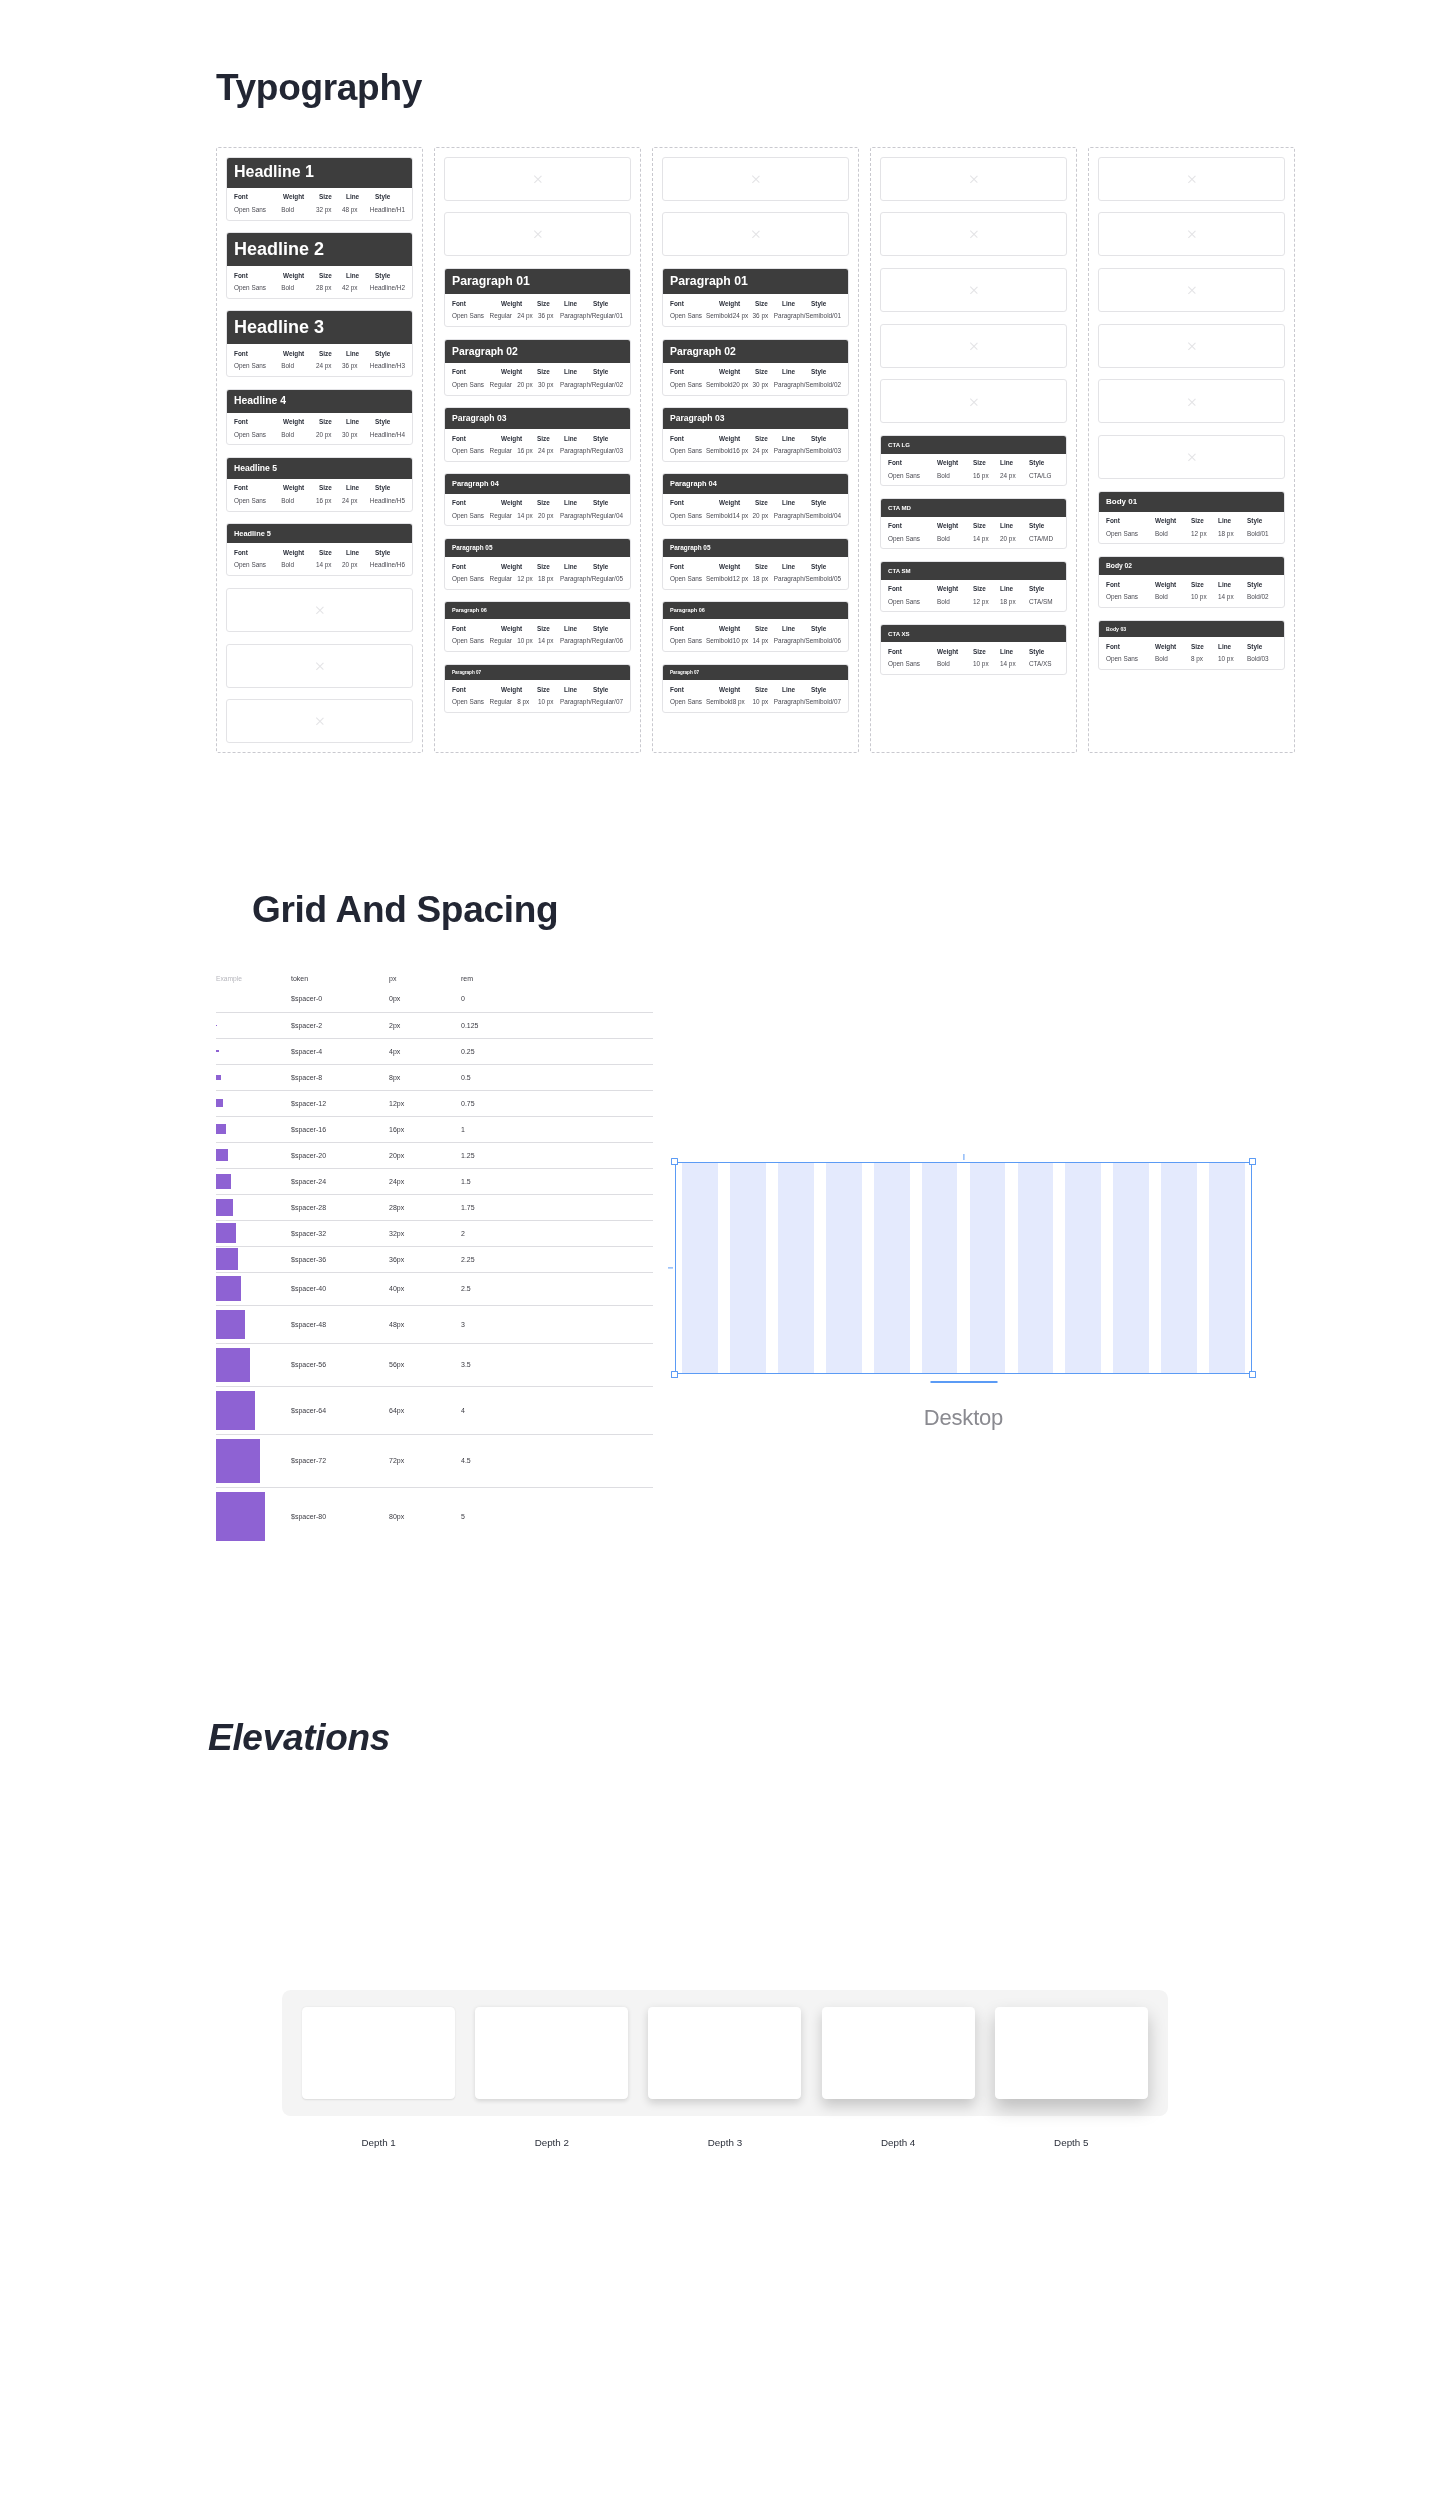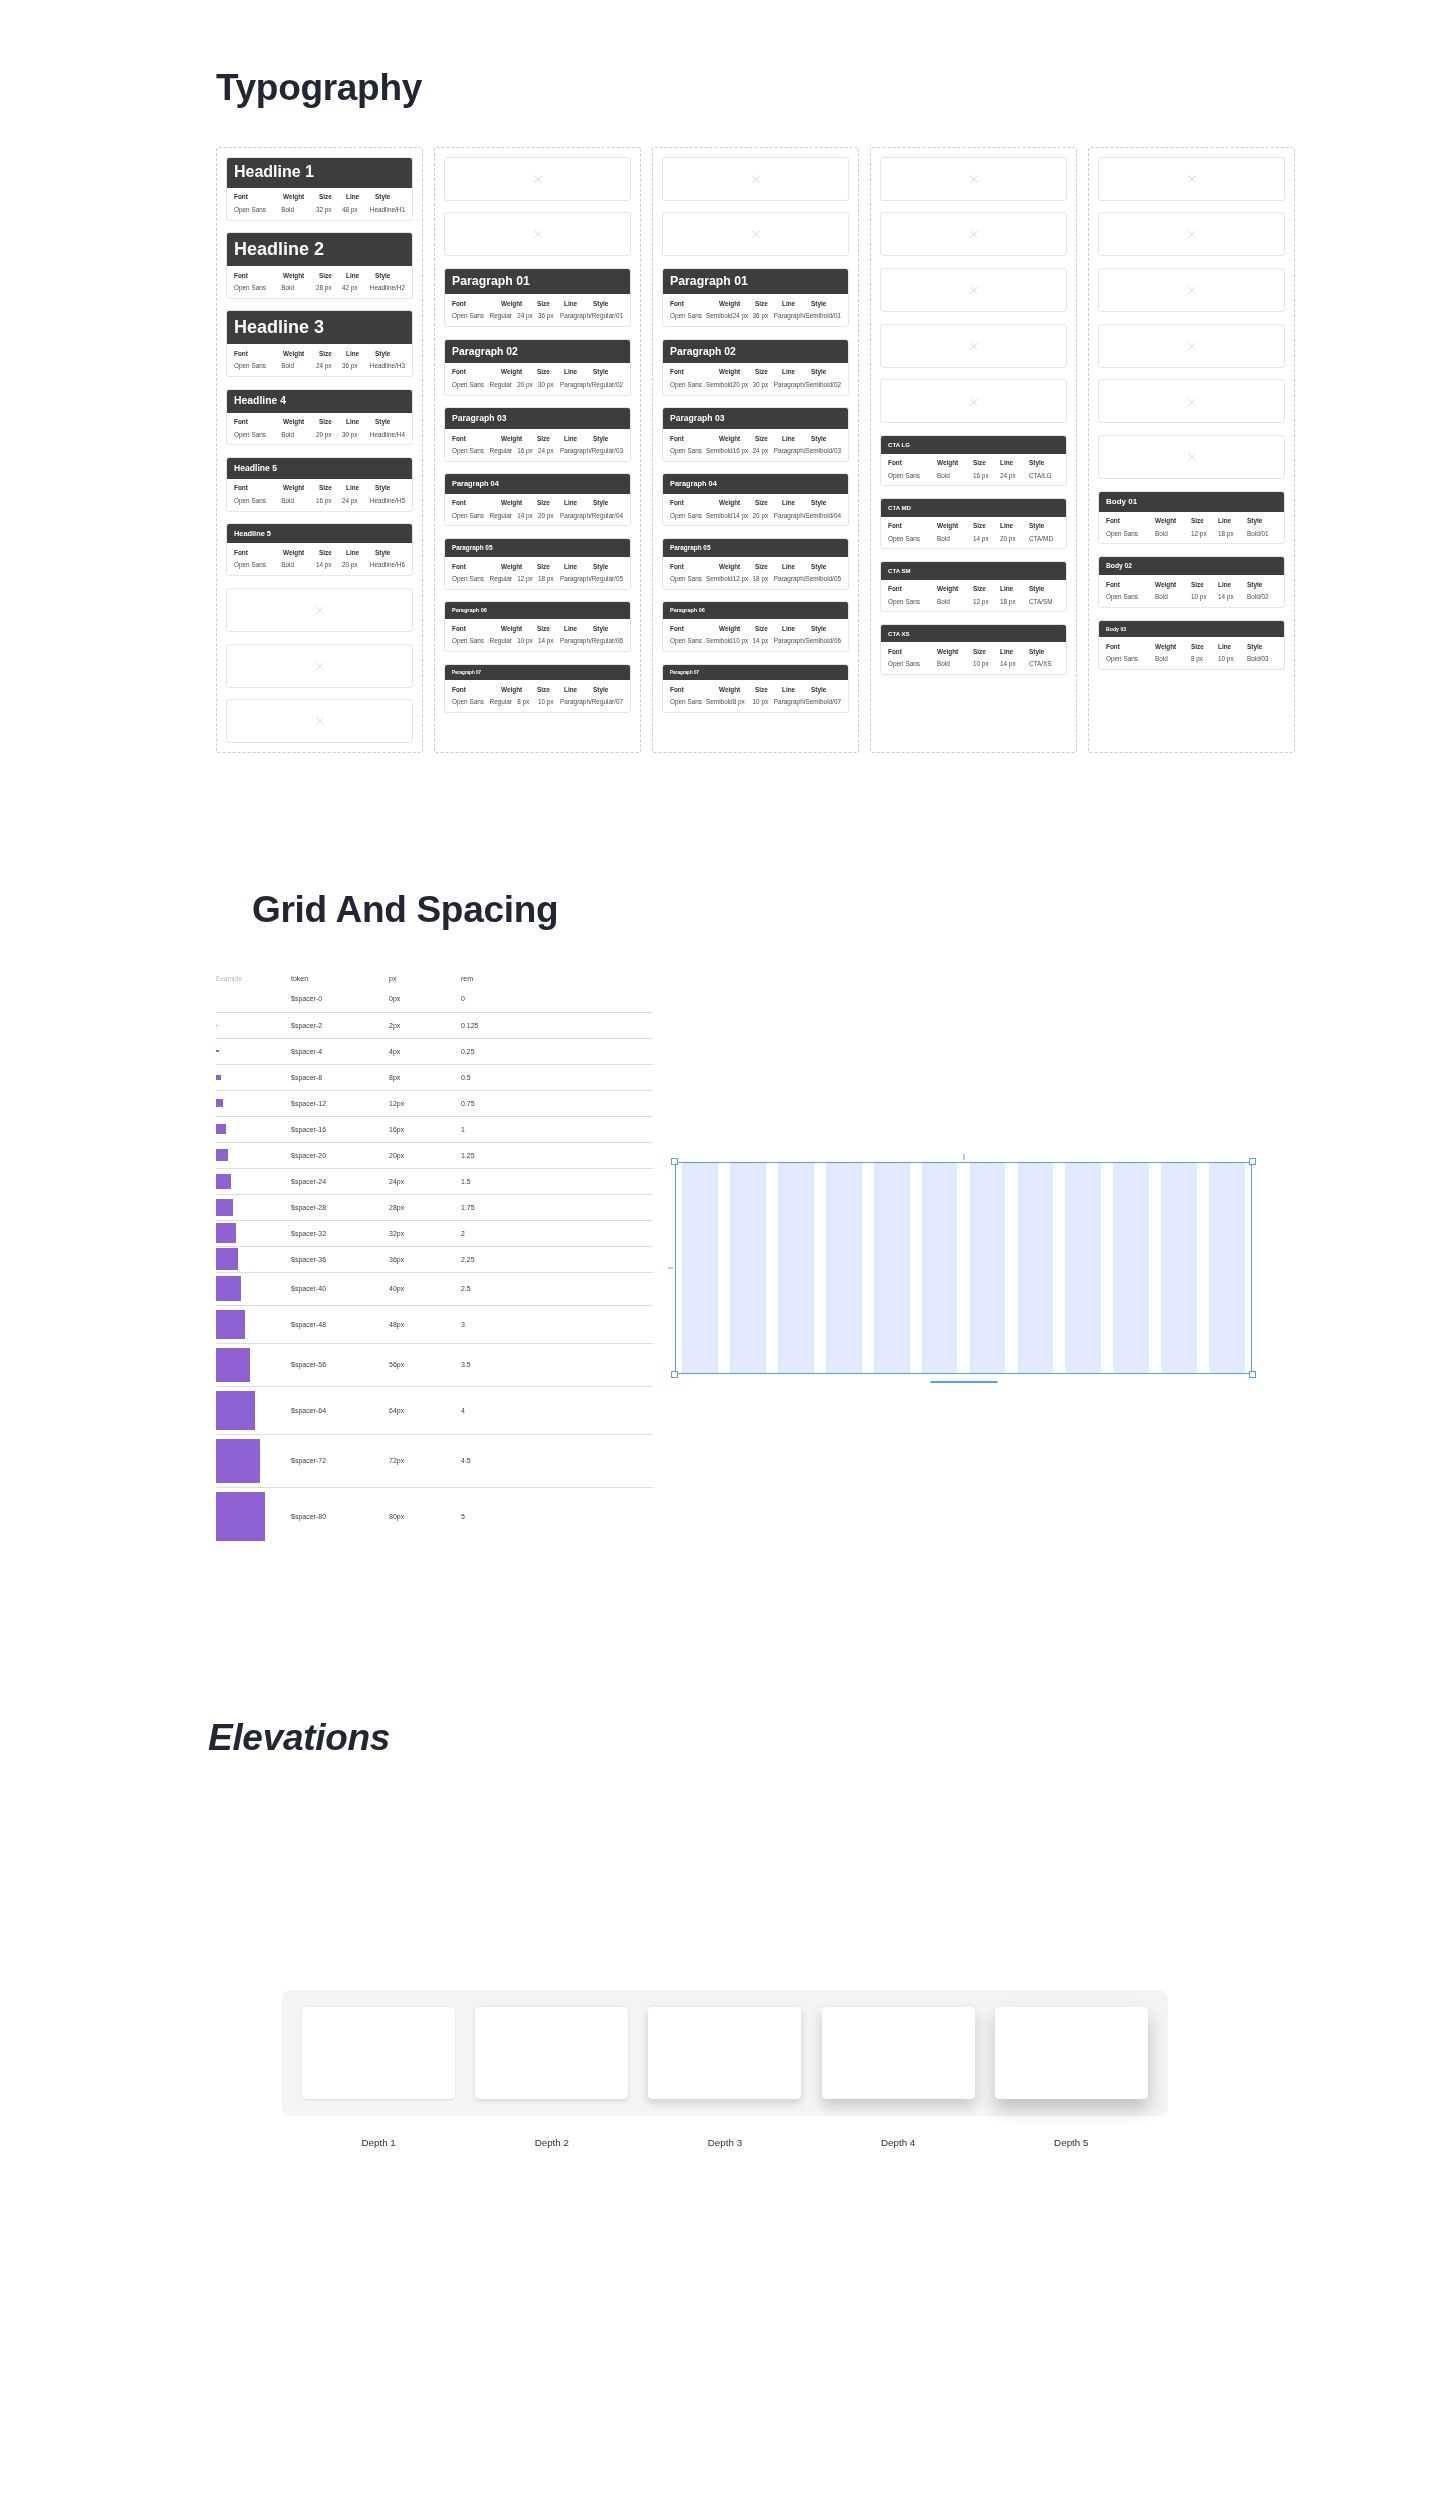--- a/index.html
+++ b/index.html
@@ -962,20 +962,21 @@
         <div class="grid-col" style="background: rgb(228, 234, 253);"></div>
       </div>
     <div class="tick-top"></div>
     <div class="tick-left"></div>
     <div class="tick-bottom"></div>
     <div class="handle h-tl"></div>
     <div class="handle h-tr"></div>
     <div class="handle h-bl"></div>
     <div class="handle h-br"></div>
   </div>
+  <div class="grid-label">Desktop</div>
 
   <h1 class="section-title" id="title-elevations">Elevations</h1>
 
   <div class="elev-panel" id="elev-panel">
       <div class="elev-card" style="box-shadow: rgba(0, 0, 0, 0.1) 0px 0.6px 1.8px;"></div>
       <div class="elev-card" style="box-shadow: rgba(0, 0, 0, 0.13) 0px 1.8px 4.3px;"></div>
       <div class="elev-card" style="box-shadow: rgba(0, 0, 0, 0.16) 0px 3.7px 8px;"></div>
       <div class="elev-card" style="box-shadow: rgba(0, 0, 0, 0.19) 0px 6.1px 12.3px;"></div>
       <div class="elev-card" style="box-shadow: rgba(0, 0, 0, 0.22) 0px 9.8px 18.4px;"></div>
     </div>

